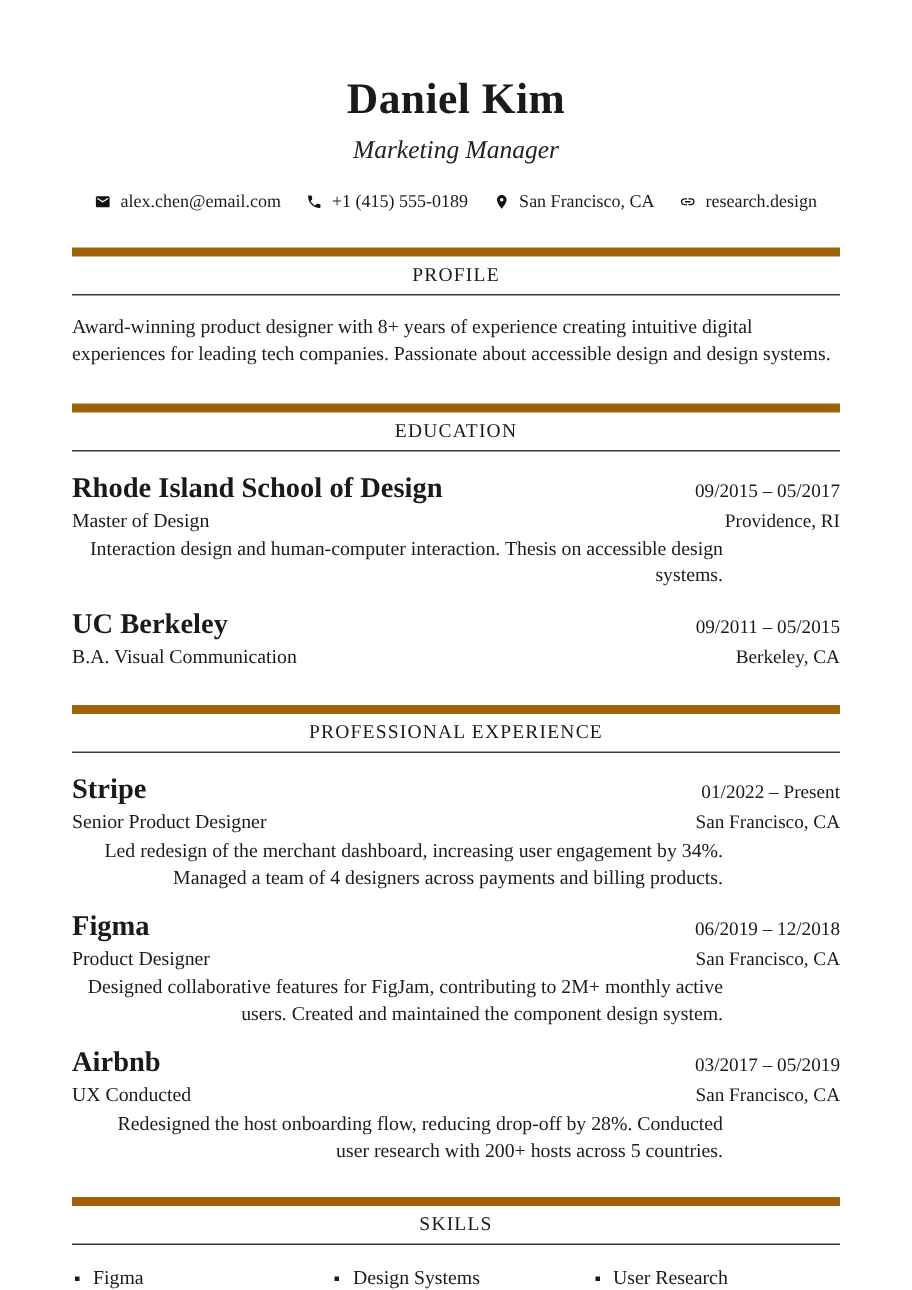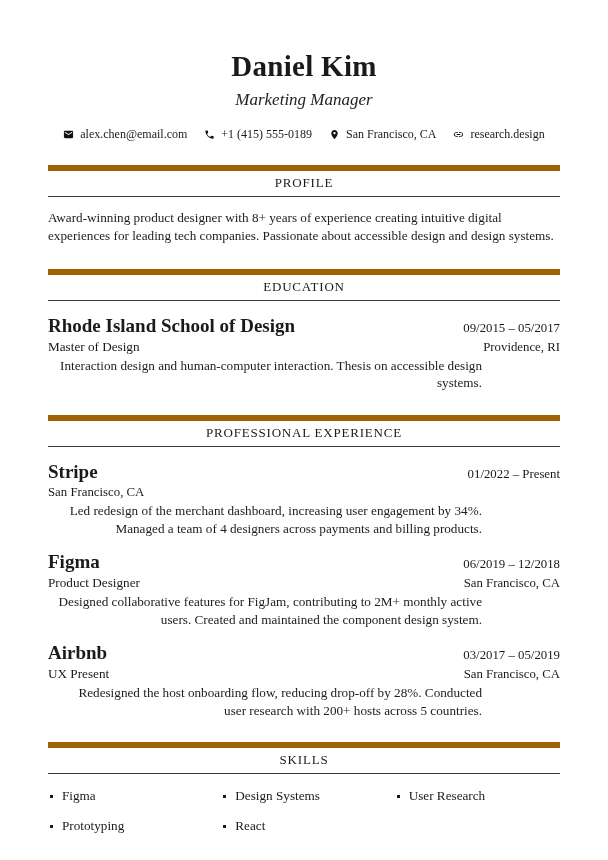--- a/index.html
+++ b/index.html
@@ -106,33 +106,45 @@
             <span class="entry-title">Rhode Island School of Design</span>
             <span class="entry-dates">09/2015 – 05/2017</span>
           </div>
           <div class="entry-row">
             <span class="entry-role">Master of Design</span>
             <span class="entry-location">Providence, RI</span>
           </div>
           <div class="entry-desc">Interaction design and human-computer interaction. Thesis on accessible design systems.</div>
         </div>
 
+        <div class="entry">
+          <div class="entry-row">
+            <span class="entry-title">UC Berkeley</span>
+            <span class="entry-dates">09/2011 – 05/2015</span>
+          </div>
+          <div class="entry-row">
+            <span class="entry-role">B.A. Visual Communication</span>
+            <span class="entry-location">Berkeley, CA</span>
+          </div>
+
+        </div>
       </div>
   </div>
 
   <div class="section">
     <div class="section-heading">PROFESSIONAL EXPERIENCE</div>
     <div class="entries">
 
         <div class="entry">
           <div class="entry-row">
             <span class="entry-title">Stripe</span>
             <span class="entry-dates">01/2022 – Present</span>
           </div>
           <div class="entry-row">
+            <span class="entry-role">Senior Product Designer</span>
             <span class="entry-location">San Francisco, CA</span>
           </div>
           <div class="entry-desc">Led redesign of the merchant dashboard, increasing user engagement by 34%. Managed a team of 4 designers across payments and billing products.</div>
         </div>
 
         <div class="entry">
           <div class="entry-row">
             <span class="entry-title">Figma</span>
             <span class="entry-dates">06/2019 – 12/2018</span>
           </div>
@@ -142,21 +154,21 @@
           </div>
           <div class="entry-desc">Designed collaborative features for FigJam, contributing to 2M+ monthly active users. Created and maintained the component design system.</div>
         </div>
 
         <div class="entry">
           <div class="entry-row">
             <span class="entry-title">Airbnb</span>
             <span class="entry-dates">03/2017 – 05/2019</span>
           </div>
           <div class="entry-row">
-            <span class="entry-role">UX Present</span>
+            <span class="entry-role">UX Conducted</span>
             <span class="entry-location">San Francisco, CA</span>
           </div>
           <div class="entry-desc">Redesigned the host onboarding flow, reducing drop-off by 28%. Conducted user research with 200+ hosts across 5 countries.</div>
         </div>
       </div>
   </div>
 
   <div class="section">
     <div class="section-heading">SKILLS</div>
     <div class="skills-grid">

